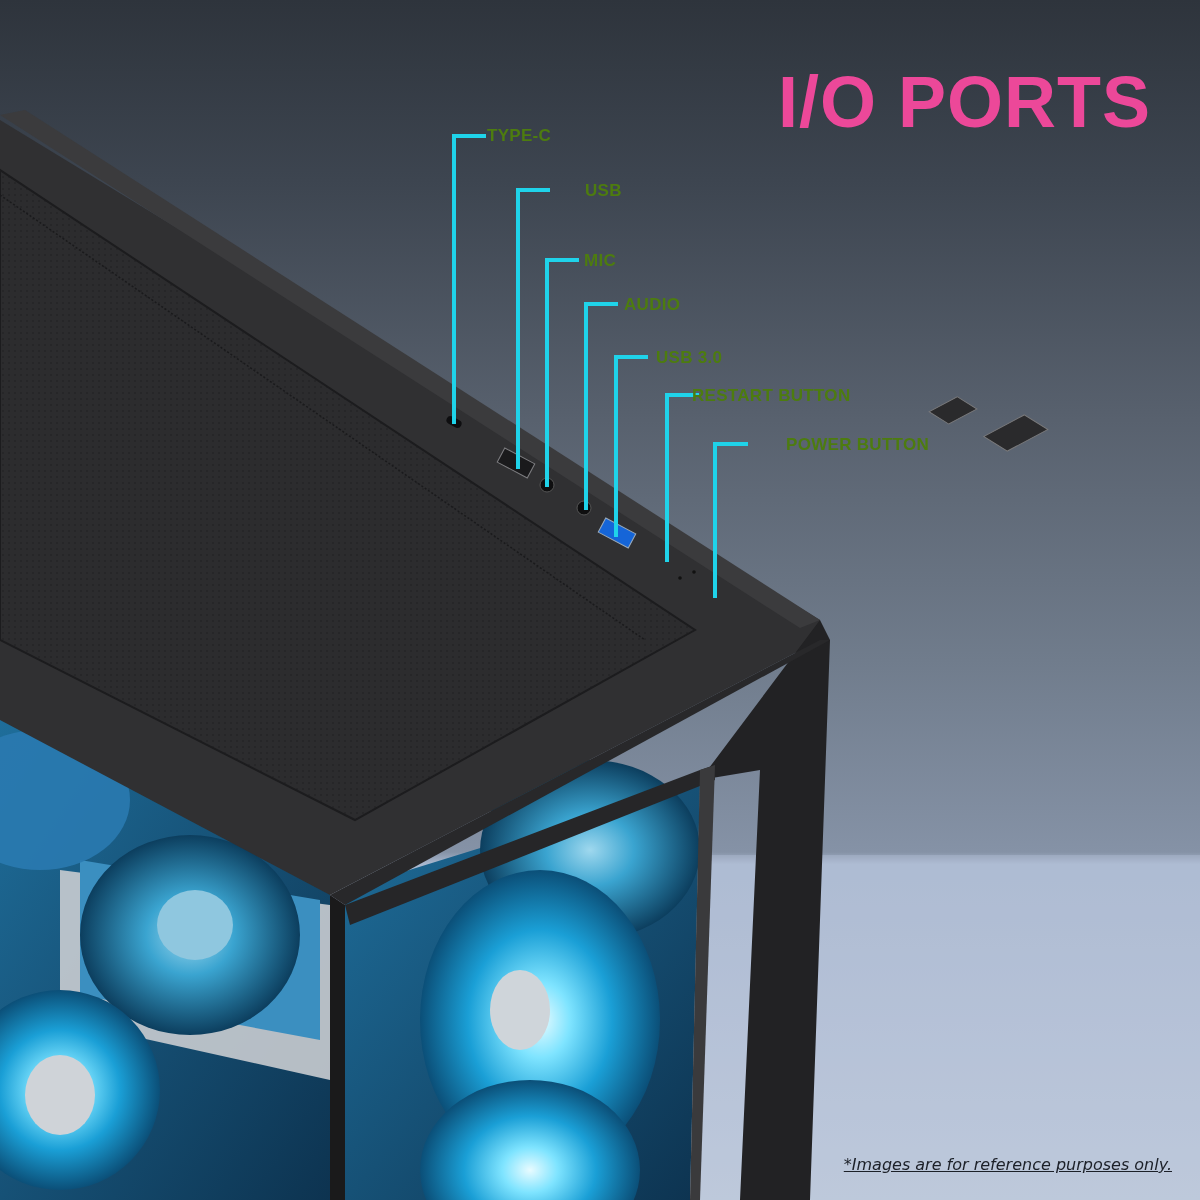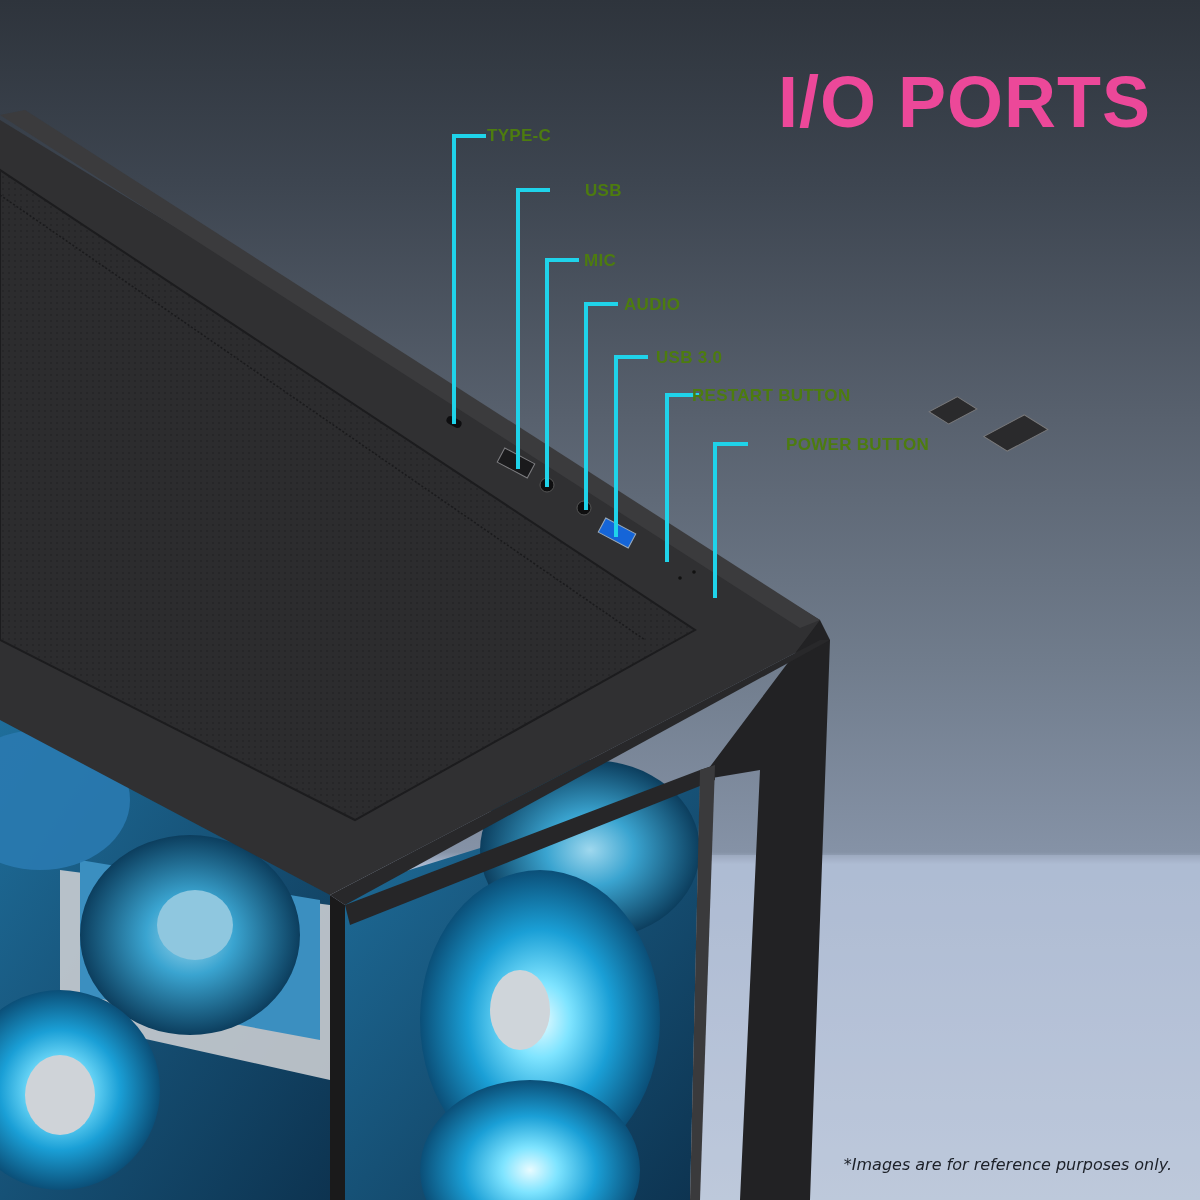--- a/index.html
+++ b/index.html
@@ -17,20 +17,21 @@
     line-height:1;
   }
   .label {
     position:absolute; font-size:17px; font-weight:bold; color:#4d7c0f;
     white-space:nowrap; letter-spacing:0.3px;
   }
   .disclaimer {
     position:absolute; right:28px; top:1155px;
     font-size:16px; font-style:italic; color:#1c2028;
     font-family: "DejaVu Sans", sans-serif;
+    text-decoration: underline;
   }
 </style>
 </head>
 <body>
 
 <div class="stage">
   <svg width="1200" height="1200" viewBox="0 0 1200 1200">
     <defs>
       <radialGradient id="fanGlow" cx="50%" cy="50%" r="50%">
         <stop offset="0%" stop-color="#e8fbff"></stop>

